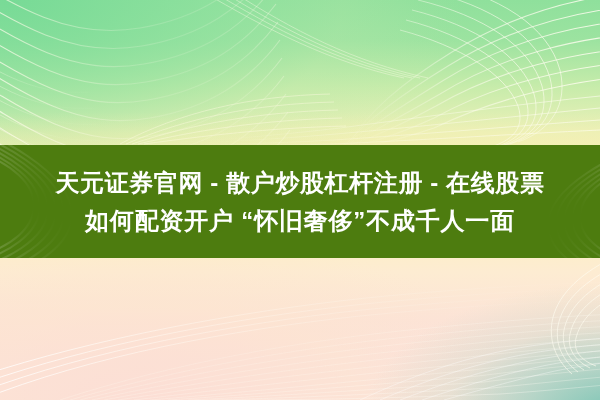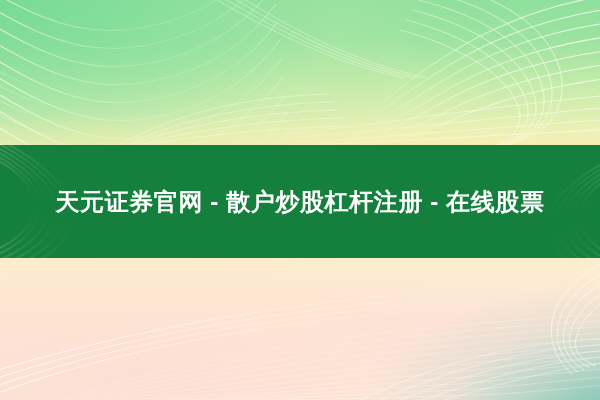--- a/index.html
+++ b/index.html
@@ -91,21 +91,21 @@
   }
   .arcs svg { display: block; width: 600px; height: 400px; }
 
   
   .band {
     position: absolute;
     left: 0;
     right: 0;
     top: 145px;
     height: 113px;
-    background: #15803d;
+    background: #4d7c0f;
     overflow: hidden;
   }
   .band-ripples {
     position: absolute;
     inset: 0;
     pointer-events: none;
   }
   .band-ripples svg { display: block; width: 600px; height: 113px; }
 
   .band-text {
@@ -314,17 +314,18 @@
           <path d="M 650 12  C 602 26 572 50 572 74 C 572 98 602 118 650 130"></path>
           <path d="M 660 4   C 604 20 564 48 564 76 C 564 104 604 126 660 140"></path>
           <path d="M 670 -4  C 606 14 556 46 556 78 C 556 110 606 134 670 150"></path>
           <path d="M 680 -12 C 608 8  548 44 548 80 C 548 116 608 142 680 160"></path>
         </g>
       </svg>
     </div>
 
     <div class="band-text">
       <div class="headline headline-1">天元证券官网 - 散户炒股杠杆注册 - 在线股票</div>
+      <div class="headline headline-2">如何配资开户 “怀旧奢侈”不成千人一面</div>
     </div>
 
   </div>
 
 </div>
 
 </body></html>

